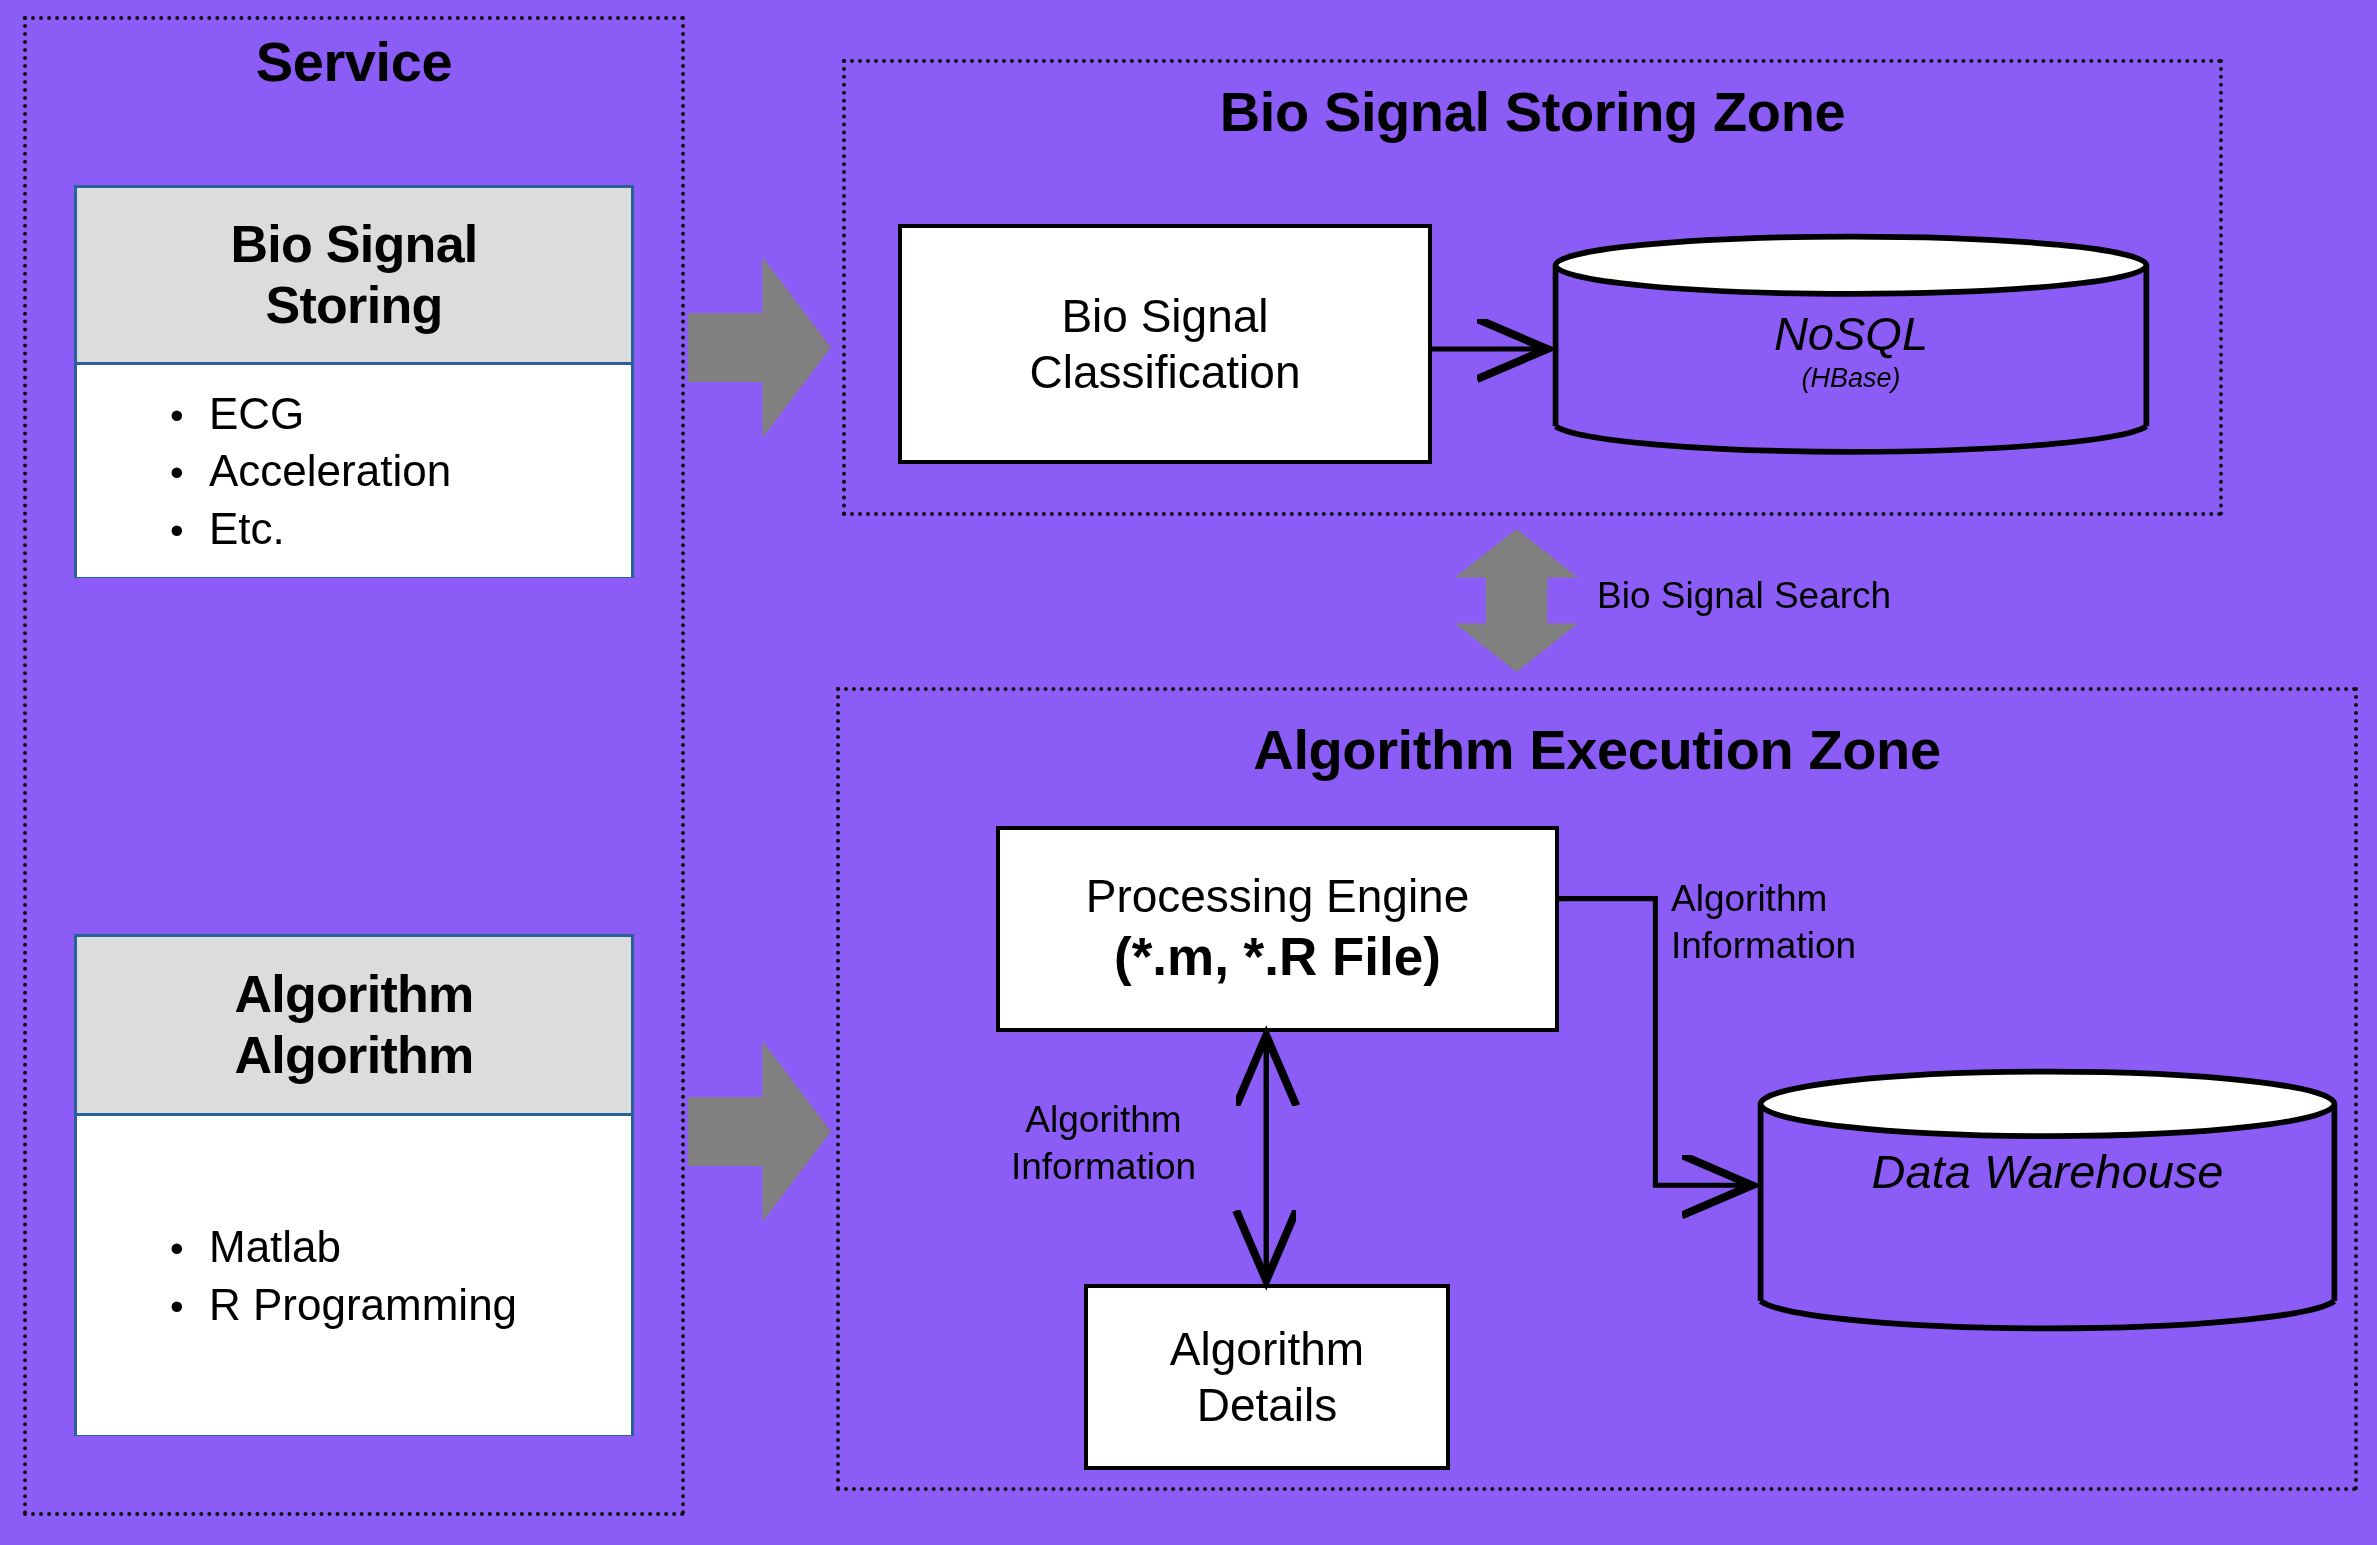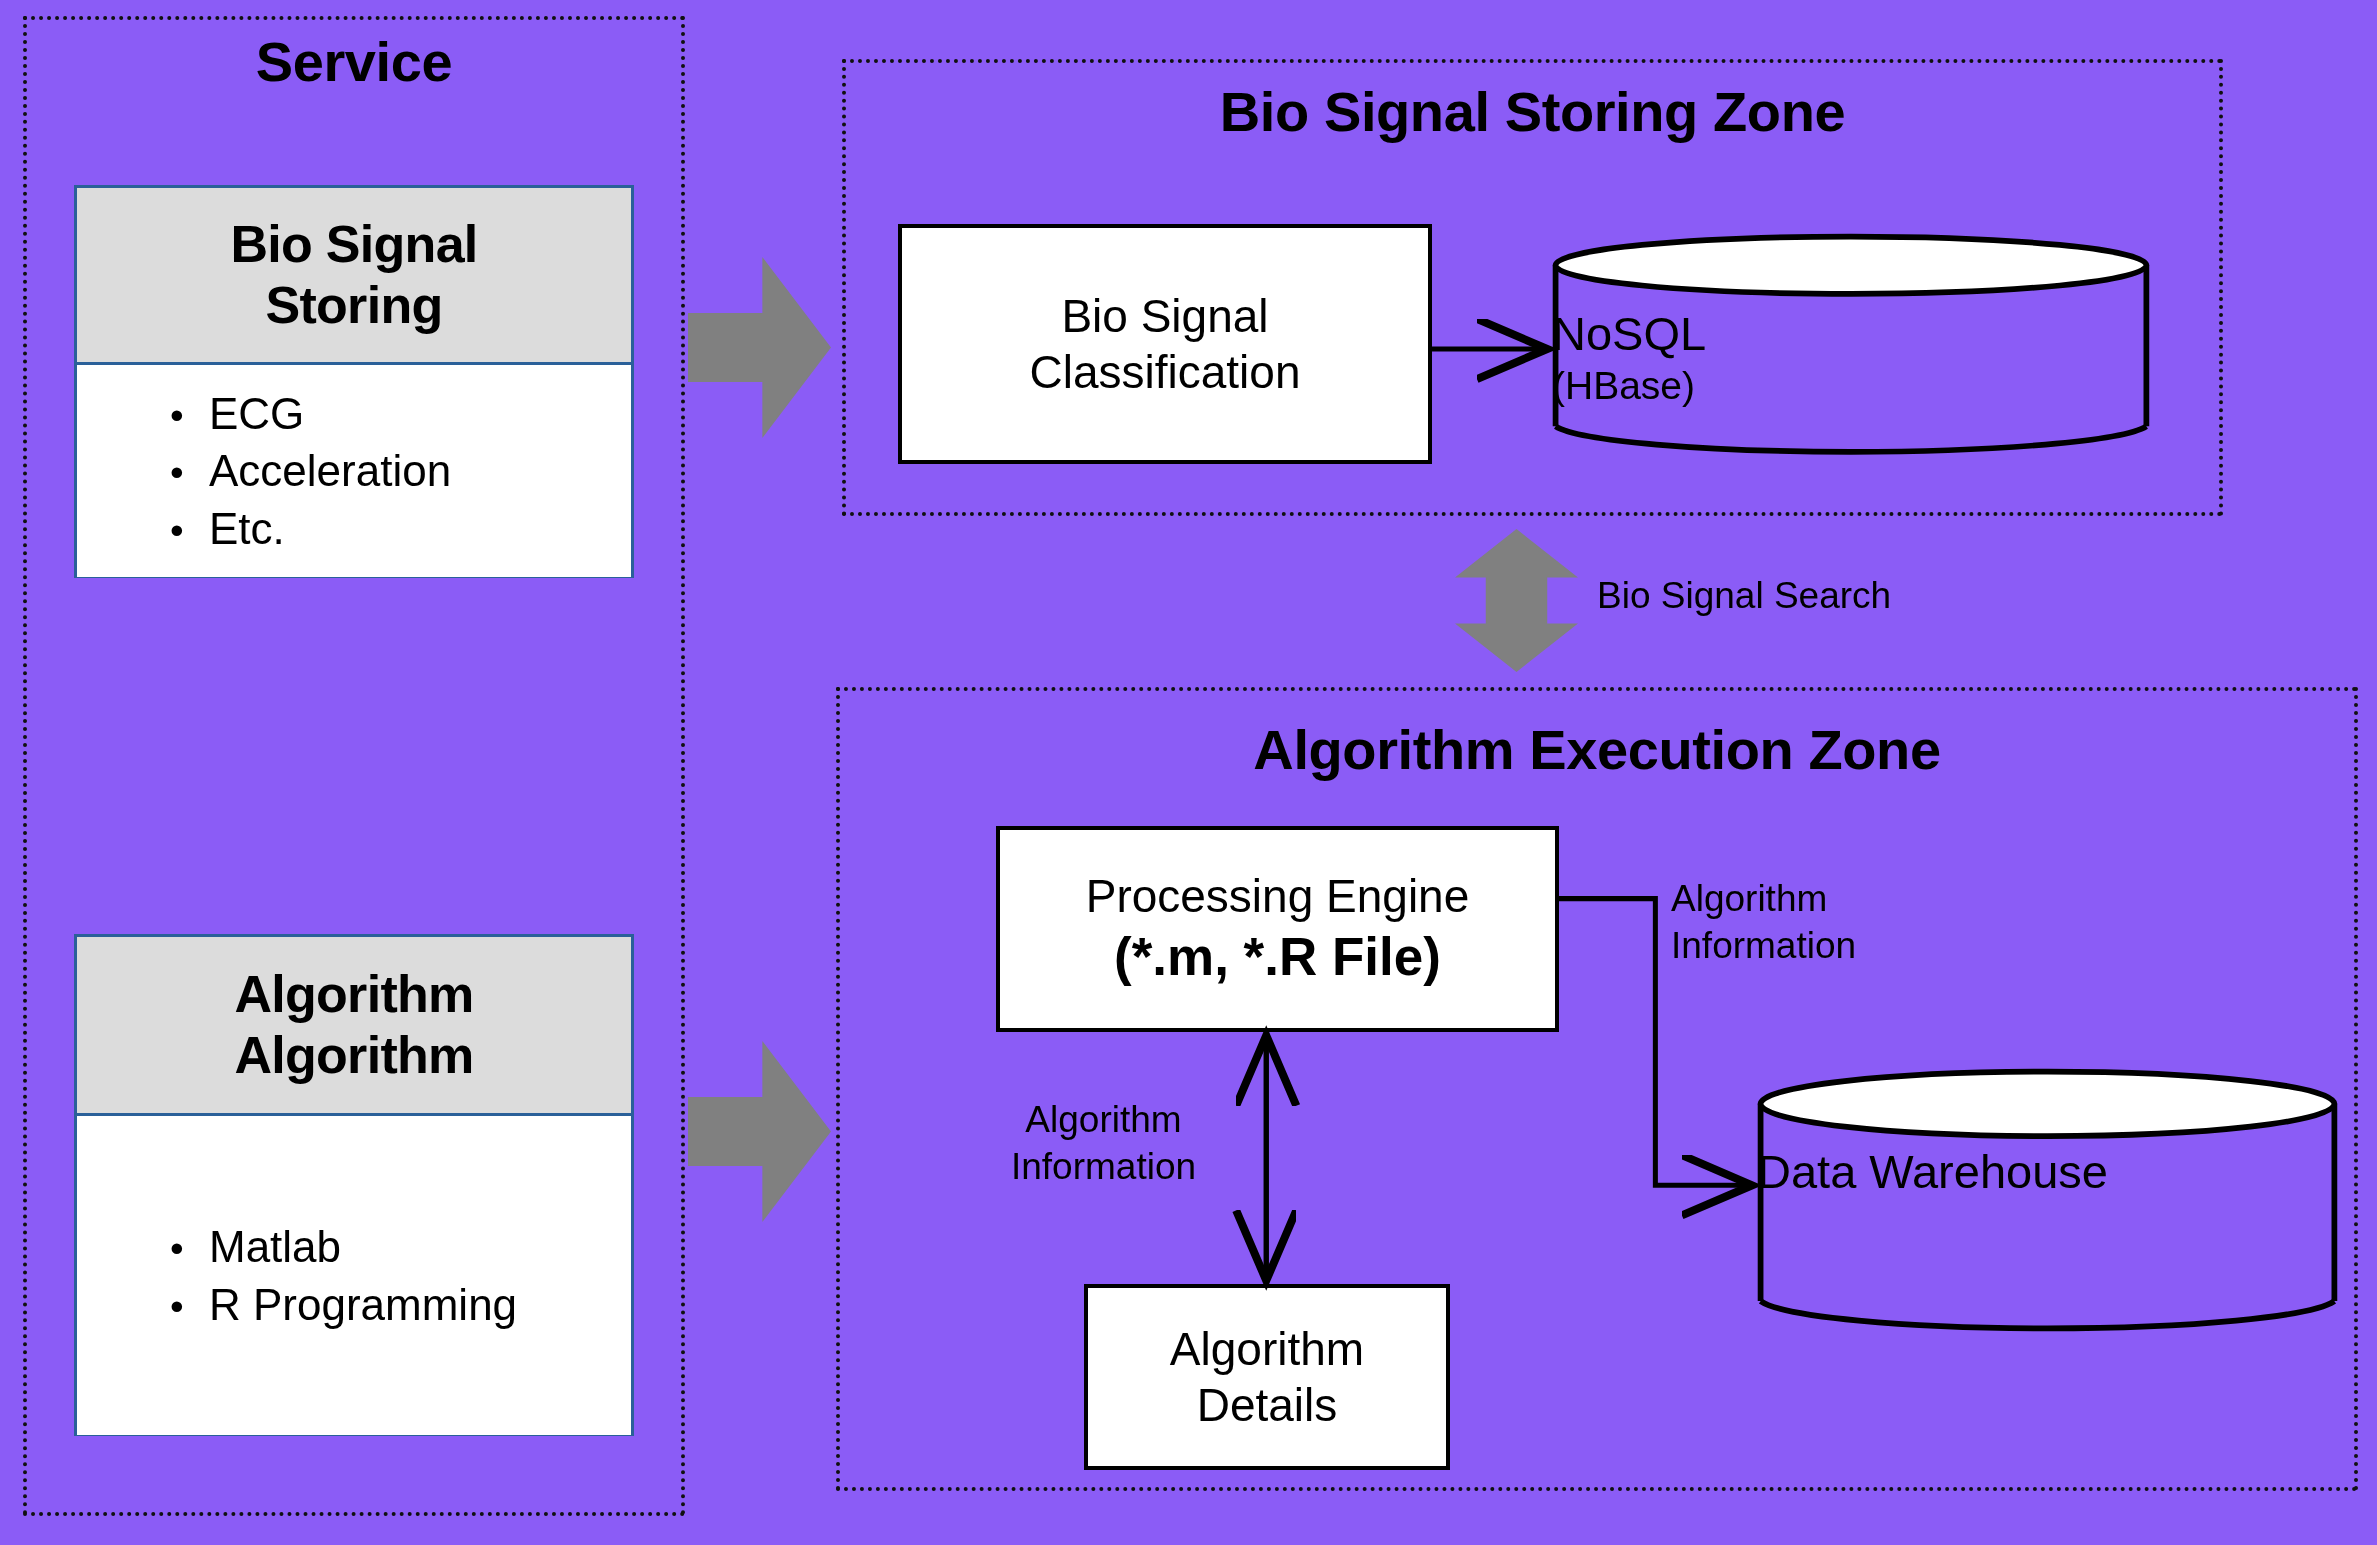--- a/index.html
+++ b/index.html
@@ -98,24 +98,26 @@
   .proc-sub   { font-size: 53px; line-height: 1.25; white-space: nowrap; font-weight: bold; }
 
   
   .cyl {
     position: absolute;
   }
   .cyl svg { display: block; position: absolute; inset: 0; }
   .cyl-label {
     position: absolute;
     left: 0; width: 100%;
-    color: #000000;
+    text-align: center;
+    color: #000000;
+    font-style: italic;
   }
   .cyl-label .t1 { font-size: 47px; line-height: 1.22; white-space: nowrap; display:block; }
-  .cyl-label .t2 { font-size: 39px; line-height: 1.25; white-space: nowrap; display:block; }
+  .cyl-label .t2 { font-size: 27px; line-height: 1.25; white-space: nowrap; display:block; }
 
   
   .conn-caption {
     position: absolute;
     color: #000000;
     font-size: 37px;
     line-height: 1.26;
     white-space: nowrap;
   }
   .conn-caption.center { text-align: center; }

